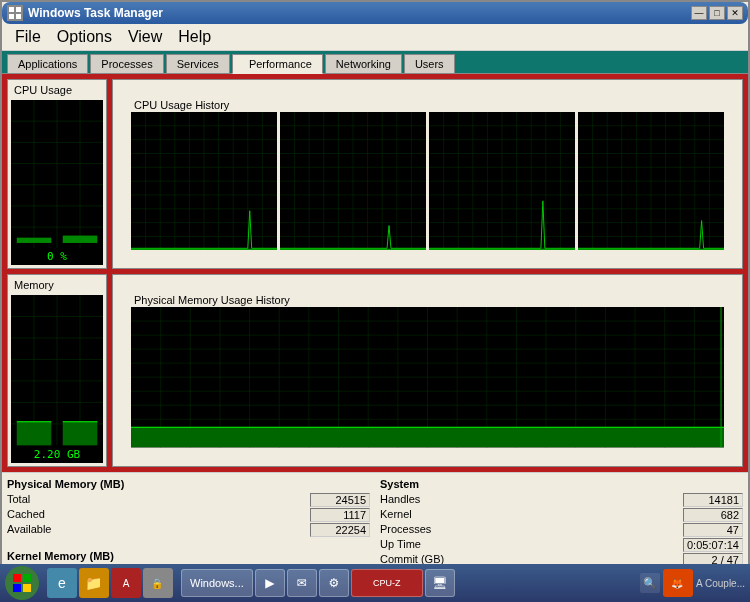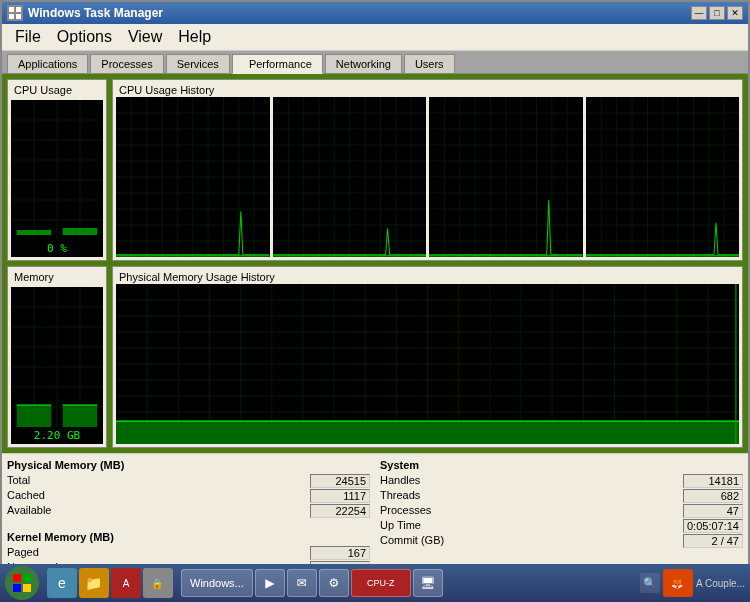--- a/index.html
+++ b/index.html
@@ -20,20 +20,21 @@
       background: #f0ece0;
     }
     .title-bar {
       background: linear-gradient(to bottom, #4a7ab5, #2a5a9f);
       color: white;
       display: flex;
       align-items: center;
       justify-content: space-between;
       padding: 3px 5px;
       height: 24px;
+      border-radius: 8px;
     }
     .title-bar-left {
       display: flex;
       align-items: center;
       gap: 5px;
     }
     .title-icon {
       width: 16px;
       height: 16px;
       background: #888;
@@ -70,21 +71,21 @@
       padding: 2px 5px;
       border-bottom: 1px solid #ccc;
     }
     .menu-item {
       padding: 2px 8px;
       cursor: pointer;
       font-size: 16px;
     }
     .tabs-bar {
       display: flex;
-      background: #a3a3a3;
+      background: #0f766e;
       padding: 3px 5px 0 5px;
       border-bottom: 1px solid #888;
     }
     .tab {
       padding: 3px 10px;
       border: 1px solid #888;
       border-bottom: none;
       background: #d4d0c8;
       cursor: pointer;
       font-size: 11px;
@@ -92,21 +93,21 @@
     }
     .tab.active {
       background: #f0ece0;
       border-bottom: 1px solid #f0ece0;
       margin-bottom: -1px;
       z-index: 1;
       padding-left: 16px;
     }
     .content-area {
       flex: 1;
-      background: #4d7c0f;
+      background: #b91c1c;
       padding: 5px;
       display: flex;
       flex-direction: column;
       gap: 5px;
     }
     .top-row {
       display: flex;
       gap: 5px;
       flex: 1;
     }
@@ -148,21 +149,21 @@
       background: #000;
       color: #00ff00;
       font-size: 11px;
       padding: 2px;
       font-family: monospace;
     }
     .history-panel {
       flex: 1;
       display: flex;
       flex-direction: column;
-      padding: 3px;
+      padding: 18px;
     }
     .cpu-history-panel {
       flex: 1;
       background: #000;
       position: relative;
     }
     .stats-area {
       display: flex;
       gap: 10px;
       background: #f0ece0;
@@ -530,21 +531,21 @@
         <span class="stats-value">64</span>
       </div>
     </div>
     <div class="stats-right">
       <div class="stats-section-title">System</div>
       <div class="stats-row">
         <span class="stats-label">Handles</span>
         <span class="stats-value">14181</span>
       </div>
       <div class="stats-row">
-        <span class="stats-label">Threads</span>
+        <span class="stats-label">Kernel</span>
         <span class="stats-value">682</span>
       </div>
       <div class="stats-row">
         <span class="stats-label">Processes</span>
         <span class="stats-value">47</span>
       </div>
       <div class="stats-row">
         <span class="stats-label">Up Time</span>
         <span class="stats-value">0:05:07:14</span>
       </div>
@@ -587,21 +588,21 @@
       </div>
       <div style="width:30px;height:28px;background:rgba(255,255,255,0.2);border:1px solid rgba(255,255,255,0.3);border-radius:3px;display:flex;align-items:center;justify-content:center;cursor:pointer;">
         <span style="color:white;font-size:12px;">▶</span>
       </div>
       <div style="width:30px;height:28px;background:rgba(255,255,255,0.2);border:1px solid rgba(255,255,255,0.3);border-radius:3px;display:flex;align-items:center;justify-content:center;cursor:pointer;">
         <span style="color:white;font-size:12px;">✉</span>
       </div>
       <div style="width:30px;height:28px;background:rgba(255,255,255,0.2);border:1px solid rgba(255,255,255,0.3);border-radius:3px;display:flex;align-items:center;justify-content:center;cursor:pointer;">
         <span style="color:white;font-size:12px;">⚙</span>
       </div>
-      <div style="width:60px;height:28px;background:#aa2222;border:1px solid rgba(255,255,255,0.3);border-radius:3px;display:flex;align-items:center;justify-content:center;cursor:pointer;">
+      <div style="width:72px;height:28px;background:#aa2222;border:1px solid rgba(255,255,255,0.3);border-radius:3px;display:flex;align-items:center;justify-content:center;cursor:pointer;">
         <span style="color:white;font-size:9px;">CPU-Z</span>
       </div>
       <div style="width:30px;height:28px;background:rgba(255,255,255,0.2);border:1px solid rgba(255,255,255,0.3);border-radius:3px;display:flex;align-items:center;justify-content:center;cursor:pointer;">
         <span style="color:white;font-size:12px;">🖥</span>
       </div>
     </div>
 
     <div style="display:flex; gap:3px; align-items:center; color:white; font-size:11px;">
       <div style="width:20px;height:20px;background:rgba(255,255,255,0.1);border-radius:2px;display:flex;align-items:center;justify-content:center;cursor:pointer;">🔍</div>
       <div style="width:30px;height:28px;background:#dd4400;border-radius:3px;display:flex;align-items:center;justify-content:center;cursor:pointer;">

